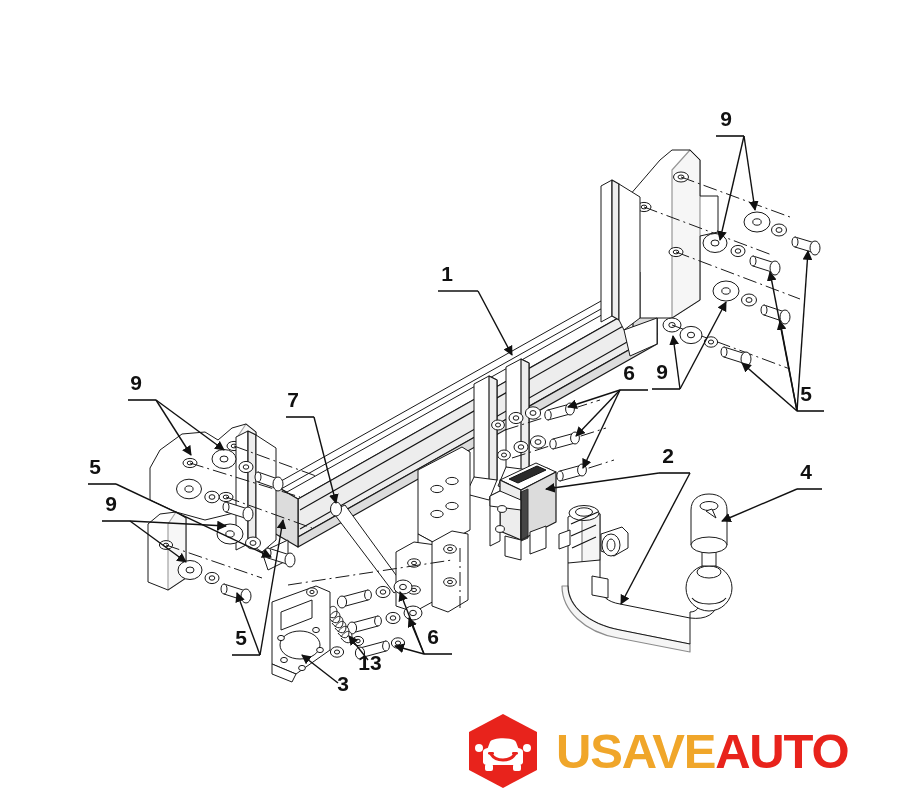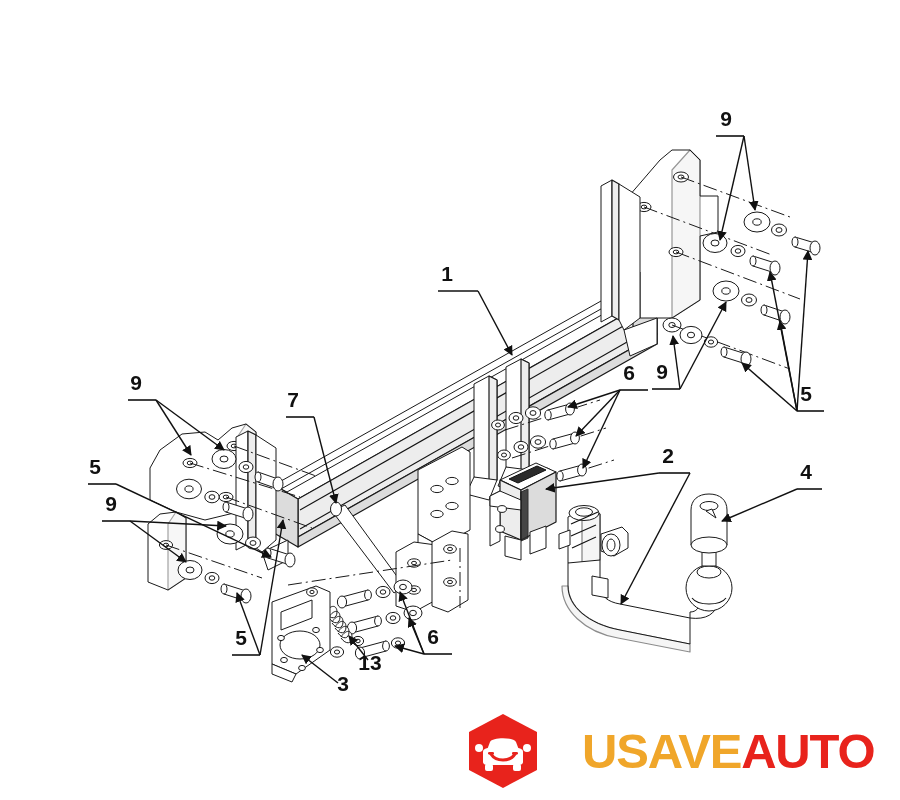--- a/index.html
+++ b/index.html
@@ -92,21 +92,21 @@
     flex: 0 0 auto;
   }
   #logo-word {
     font-family: "Liberation Sans", sans-serif;
     font-weight: bold;
     font-size: 49px;
     letter-spacing: -1.2px;
     line-height: 1;
     white-space: nowrap;
   }
-  #logo-word .u { color: #f0a62a; margin-left: 26px; }
+  #logo-word .u { color: #f0a62a; }
   #logo-word .a { color: #e8231c; }
 </style>
 </head>
 <body>
 
 <div id="page">
 
   <svg id="diagram" viewBox="0 0 900 800">
 
     <g>

